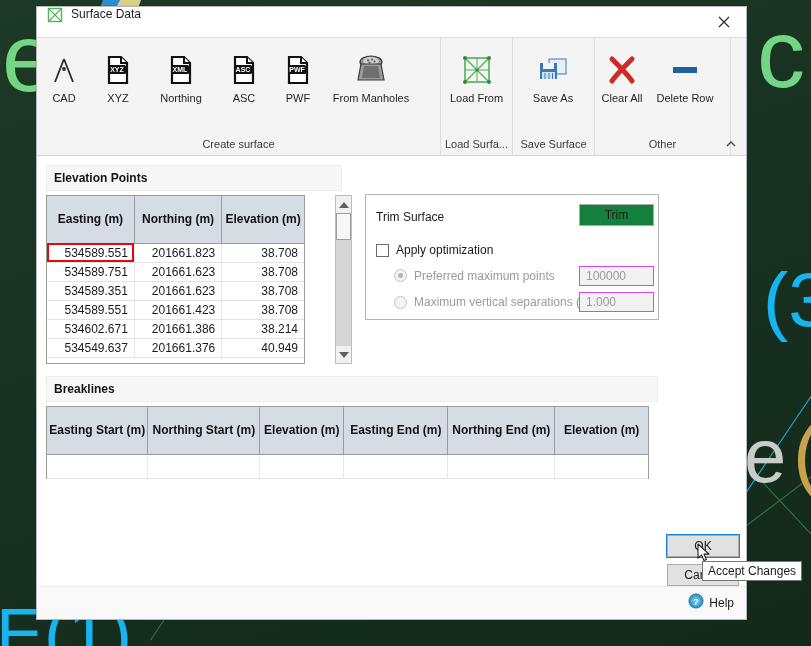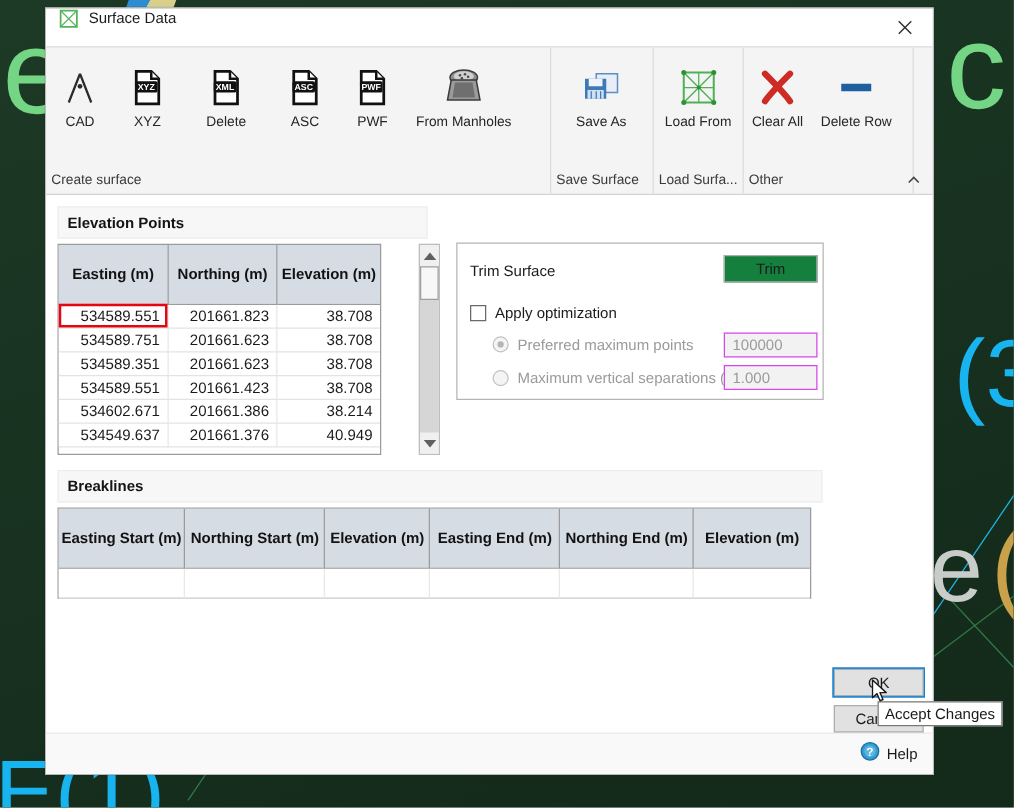--- a/index.html
+++ b/index.html
@@ -87,20 +87,21 @@
   }
   .rgroup + .rgroup { border-left: 1px solid #dcdcdc; }
   .rgroup-items {
     flex: 1;
     display: flex; align-items: flex-start;
     padding-top: 8px;
   }
   .rgroup-label {
     flex: 0 0 22px;
     font-size: 11px; color: #3a3a3a;
+    text-align: center;
     line-height: 22px;
     white-space: nowrap;
     overflow: hidden;
     padding: 0 4px;
     margin-top: 28px;
   }
   .rbtn {
     width: 60px;
     display: flex; flex-direction: column; align-items: center;
     padding: 2px 2px 0 2px;
@@ -365,21 +366,21 @@
 
         <div class="rbtn w70">
           <span class="ricon">
             <svg width="34" height="34" viewBox="0 0 34 34">
               <path d="M8 4 h12 l6 6 v20 H8 Z" fill="#fff" stroke="#111" stroke-width="2.2"></path>
               <path d="M20 4 v6 h6" fill="#fff" stroke="#111" stroke-width="2"></path>
               <rect x="7" y="12" width="18" height="9" rx="1.5" fill="#111"></rect>
               <text x="16" y="19.3" font-size="7" font-family="Liberation Sans, sans-serif" font-weight="bold" fill="#fff" text-anchor="middle">XML</text>
             </svg>
           </span>
-          <span class="rlabel">Delete</span>
+          <span class="rlabel">Northing</span>
         </div>
 
         <div class="rbtn w54">
           <span class="ricon">
             <svg width="34" height="34" viewBox="0 0 34 34">
               <path d="M8 4 h12 l6 6 v20 H8 Z" fill="#fff" stroke="#111" stroke-width="2.2"></path>
               <path d="M20 4 v6 h6" fill="#fff" stroke="#111" stroke-width="2"></path>
               <rect x="7" y="12" width="18" height="9" rx="1.5" fill="#111"></rect>
               <text x="16" y="19.3" font-size="7" font-family="Liberation Sans, sans-serif" font-weight="bold" fill="#fff" text-anchor="middle">ASC</text>
             </svg>
@@ -409,40 +410,20 @@
               <circle cx="22.5" cy="9.4" r="1" fill="#4a4a4a"></circle>
               <circle cx="17.5" cy="10.6" r="1" fill="#4a4a4a"></circle>
               <path d="M9 12 L6 28 h26 L29 12 Z" fill="#9b9b9b" stroke="#3b3b3b" stroke-width="1.2"></path>
               <path d="M12 14 L10 26 h18 L26 14 Z" fill="#6f6f6f"></path>
             </svg>
           </span>
           <span class="rlabel">From Manholes</span>
         </div>
       </div>
       <div class="rgroup-label">Create surface</div>
-    </div>
-
-    <div class="rgroup" style="width:82px;">
-      <div class="rgroup-items">
-        <div class="rbtn" style="width:80px;">
-          <span class="ricon">
-            <svg width="32" height="30" viewBox="0 0 32 30">
-              <rect x="12" y="4" width="17" height="15" fill="#e9eef6" stroke="#5a8ec4" stroke-width="1.2"></rect>
-              <rect x="3" y="8" width="17" height="16" fill="#3e79b5"></rect>
-              <rect x="6" y="8" width="11" height="6" fill="#eef4fb"></rect>
-              <rect x="5" y="17" width="13" height="7" fill="#cfe0f2"></rect>
-              <line x1="8" y1="18" x2="8" y2="24" stroke="#3e79b5" stroke-width="1"></line>
-              <line x1="12" y1="18" x2="12" y2="24" stroke="#3e79b5" stroke-width="1"></line>
-              <line x1="15.5" y1="18" x2="15.5" y2="24" stroke="#3e79b5" stroke-width="1"></line>
-            </svg>
-          </span>
-          <span class="rlabel">Save As</span>
-        </div>
-      </div>
-      <div class="rgroup-label">Save Surface</div>
     </div>
 
     <div class="rgroup" style="width:72px;">
       <div class="rgroup-items">
         <div class="rbtn w70">
           <span class="ricon">
             <svg width="34" height="34" viewBox="0 0 34 34">
               <rect x="5" y="5" width="24" height="24" fill="none" stroke="#4fb055" stroke-width="1.6"></rect>
               <line x1="5" y1="5" x2="29" y2="29" stroke="#4fb055" stroke-width="1.2"></line>
               <line x1="29" y1="5" x2="5" y2="29" stroke="#4fb055" stroke-width="1.2"></line>
@@ -456,20 +437,40 @@
                 <circle cx="17" cy="17" r="1.6"></circle>
               </g>
             </svg>
           </span>
           <span class="rlabel">Load From</span>
         </div>
       </div>
       <div class="rgroup-label">Load Surfa...</div>
     </div>
 
+    <div class="rgroup" style="width:82px;">
+      <div class="rgroup-items">
+        <div class="rbtn" style="width:80px;">
+          <span class="ricon">
+            <svg width="32" height="30" viewBox="0 0 32 30">
+              <rect x="12" y="4" width="17" height="15" fill="#e9eef6" stroke="#5a8ec4" stroke-width="1.2"></rect>
+              <rect x="3" y="8" width="17" height="16" fill="#3e79b5"></rect>
+              <rect x="6" y="8" width="11" height="6" fill="#eef4fb"></rect>
+              <rect x="5" y="17" width="13" height="7" fill="#cfe0f2"></rect>
+              <line x1="8" y1="18" x2="8" y2="24" stroke="#3e79b5" stroke-width="1"></line>
+              <line x1="12" y1="18" x2="12" y2="24" stroke="#3e79b5" stroke-width="1"></line>
+              <line x1="15.5" y1="18" x2="15.5" y2="24" stroke="#3e79b5" stroke-width="1"></line>
+            </svg>
+          </span>
+          <span class="rlabel">Save As</span>
+        </div>
+      </div>
+      <div class="rgroup-label">Save Surface</div>
+    </div>
+
     <div class="rgroup vsep-right" style="width:137px;">
       <div class="rgroup-items">
         <div class="rbtn w54">
           <span class="ricon">
             <svg width="32" height="32" viewBox="0 0 32 32">
               <path d="M6 5 C10 9 22 21 26 27" stroke="#cf2b25" stroke-width="5" stroke-linecap="round" fill="none"></path>
               <path d="M26 5 C22 9 10 21 6 27" stroke="#cf2b25" stroke-width="5" stroke-linecap="round" fill="none"></path>
             </svg>
           </span>
           <span class="rlabel">Clear All</span>

